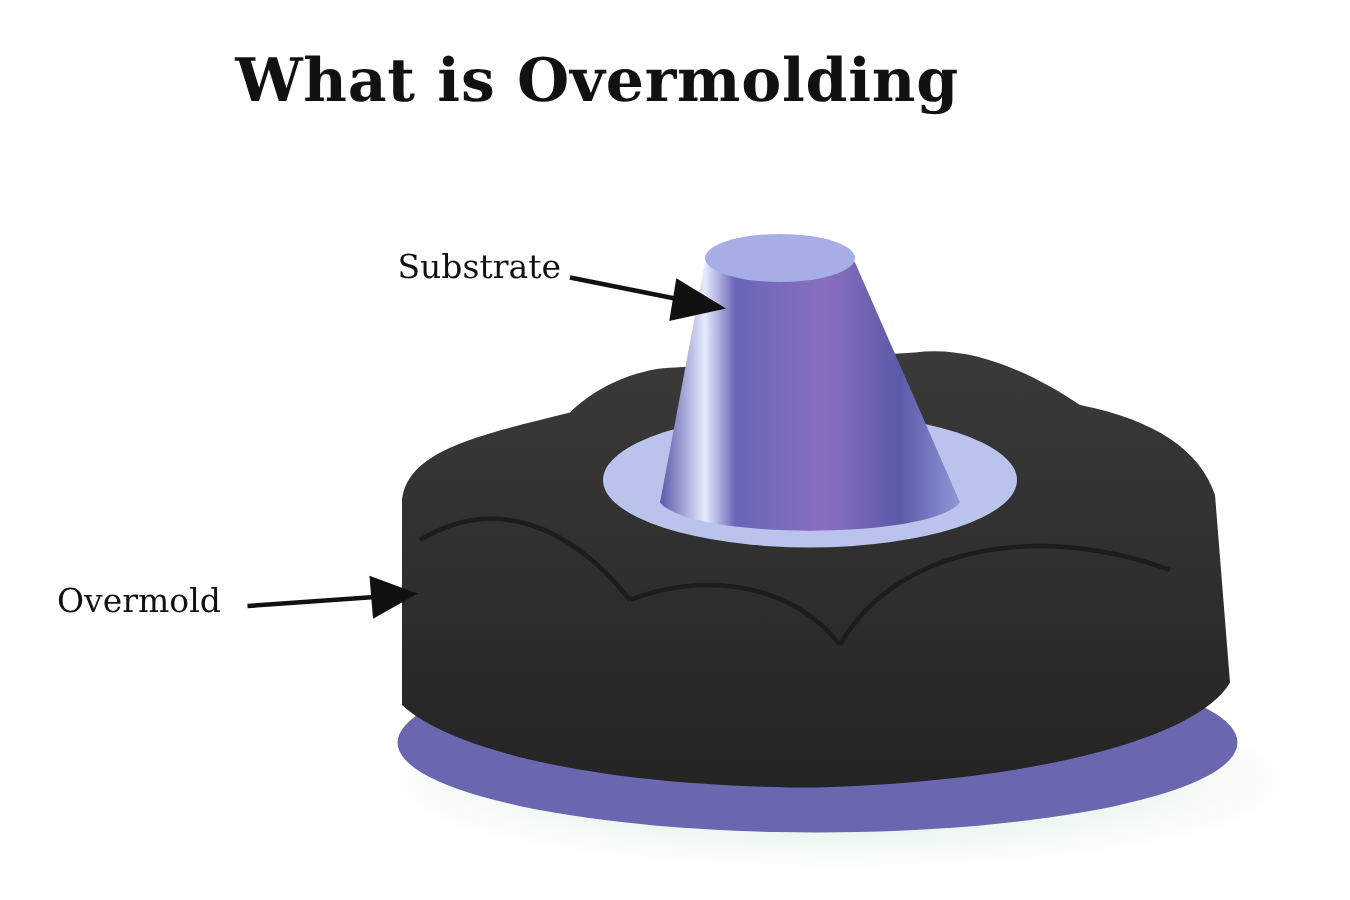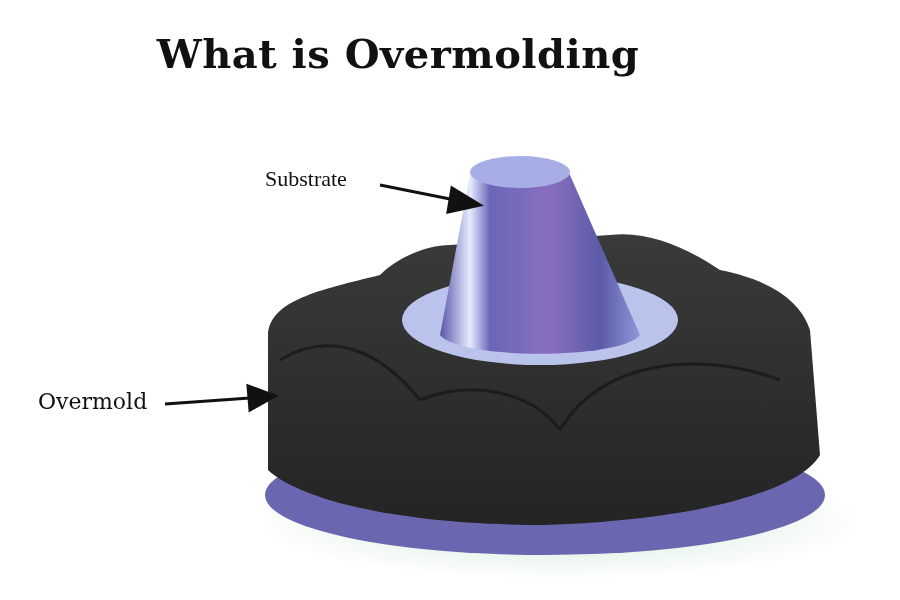--- a/index.html
+++ b/index.html
@@ -48,14 +48,14 @@
   <g stroke="#111" stroke-width="3" fill="#111">
     <line x1="380" y1="185" x2="455" y2="200"></line>
     <polygon points="480,205 452,188 448,212"></polygon>
   </g>
   <g stroke="#111" stroke-width="3" fill="#111">
     <line x1="165" y1="404" x2="250" y2="398"></line>
     <polygon points="275,396 248,386 250,410"></polygon>
   </g>
 </svg>
 
-<div class="label" style="left:265px;top:166px;font-family:Liberation Serif, serif;">Substrate</div>
+<div class="label" style="left:265px;top:166px;">Substrate</div>
 <div class="label" style="left:38px;top:389px;text-align:center;">Overmold</div>
 
 </body></html>

